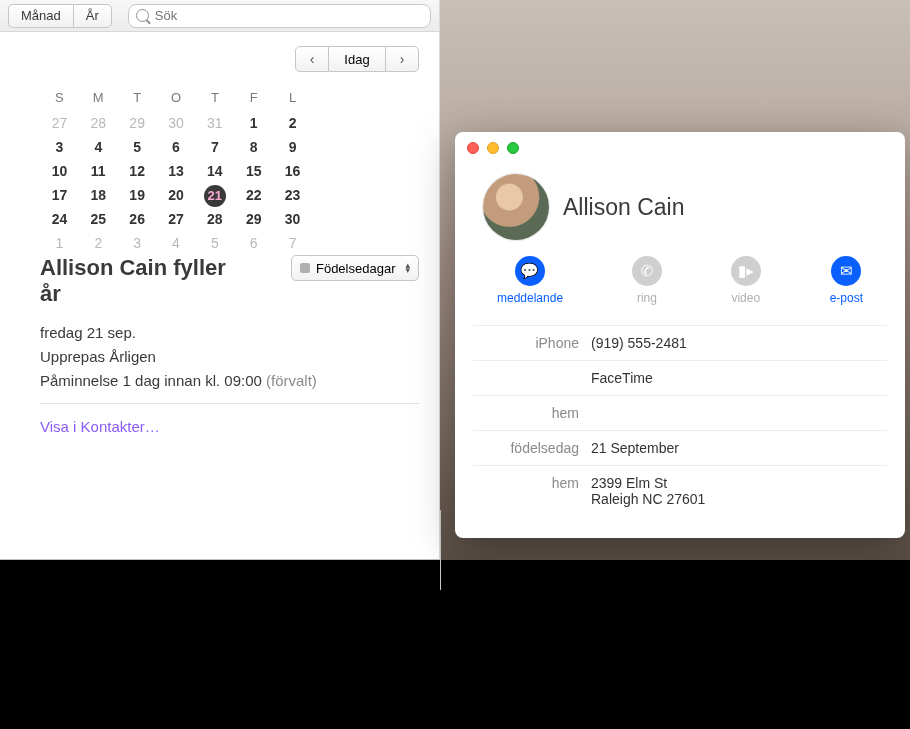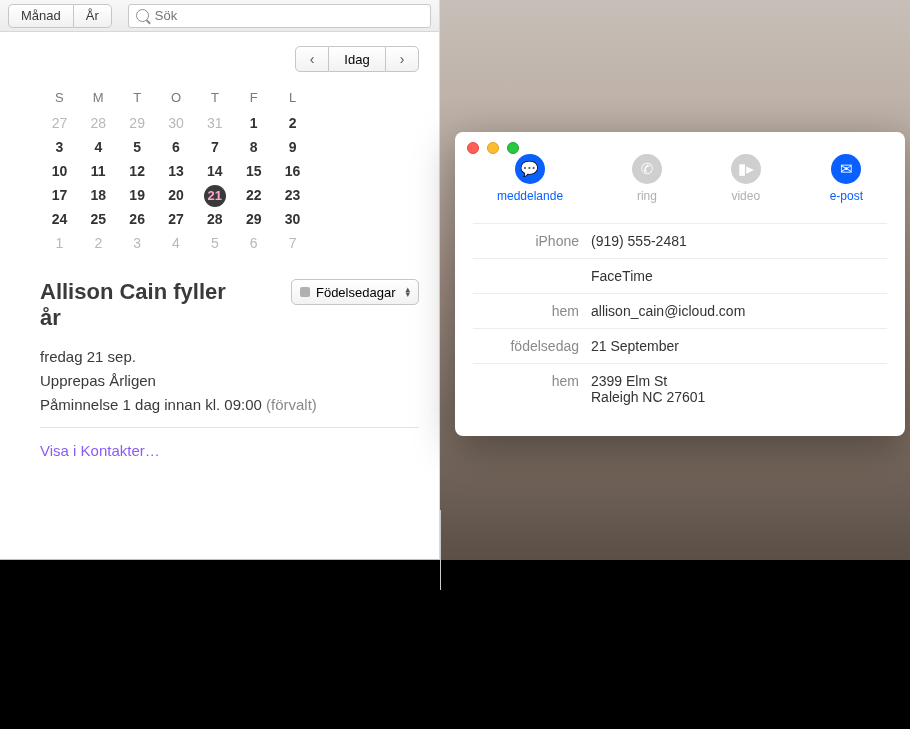--- a/index.html
+++ b/index.html
@@ -44,21 +44,21 @@
     }
     .seg-btn:first-child { border-radius: 5px 0 0 5px; border-right: none; }
     .seg-btn:last-child { border-radius: 0 5px 5px 0; }
     .search-wrap {
       margin-left: 16px; flex: 1;
       position: relative;
     }
     .search-input {
       width: 100%; height: 24px;
       border: 1px solid #c9c9c9;
-      border-radius: 3px;
+      border-radius: 8px;
       background: #fff;
       padding: 0 8px 0 26px;
       font-size: 13px; color: #4c1d95;
     }
     .search-icon {
       position: absolute; left: 8px; top: 5px;
       width: 13px; height: 13px;
       border: 1.5px solid #8e8e8e; border-radius: 50%;
     }
     .search-icon::after {
@@ -92,21 +92,21 @@
     .other-month { color: #b8b8b8; }
     .this-month { color: #333; font-weight: 600; }
     .today-cell .today-pill {
       display: inline-block;
       width: 22px; height: 22px; line-height: 22px;
       border-radius: 50%; background: #3a3a3a; color: #f9a8d4;
       font-size: 13px; font-weight: 600;
     }
     
     .event-panel {
-      margin-top: 24px; padding-right: 20px;
+      padding-right: 20px;
     }
     .event-header {
       display: flex; justify-content: space-between; align-items: flex-start;
       margin-bottom: 16px;
     }
     .event-title { font-size: 22px; font-weight: 600; color: #3a3a3a; max-width: 200px; line-height: 1.2; }
     .cal-select {
       display: flex; align-items: center; gap: 6px;
       height: 26px; padding: 0 8px;
       border: 1px solid #c6c6c6; border-radius: 5px;
@@ -310,20 +310,24 @@
 </div>
 
 <div class="callout-line"></div>
 
 <div class="contact-window">
   <div class="traffic-lights">
     <div class="tl tl-red"></div>
     <div class="tl tl-yel"></div>
     <div class="tl tl-grn"></div>
   </div>
+  <div class="contact-header">
+    <div class="avatar"></div>
+    <div class="contact-name">Allison Cain</div>
+  </div>
   <div class="actions-row">
     <div class="action enabled">
       <div class="action-circle">
           <span class="ic">💬</span>
         </div>
       <span>meddelande</span>
     </div>
     <div class="action disabled">
       <div class="action-circle">
           <span class="ic">✆</span>
@@ -347,21 +351,20 @@
       <div class="field-row">
         <div class="field-label">iPhone</div>
         <div class="field-value">(919) 555-2481</div>
       </div>
       <div class="field-row">
         <div class="field-label"></div>
         <div class="field-value">FaceTime</div>
       </div>
       <div class="field-row">
         <div class="field-label">hem</div>
-        <div class="field-value">allison_cain@icloud.com</div>
       </div>
       <div class="field-row">
         <div class="field-label">födelsedag</div>
         <div class="field-value">21 September</div>
       </div>
       <div class="field-row">
         <div class="field-label">hem</div>
         <div class="field-value">2399 Elm St
 Raleigh NC 27601</div>
       </div>

